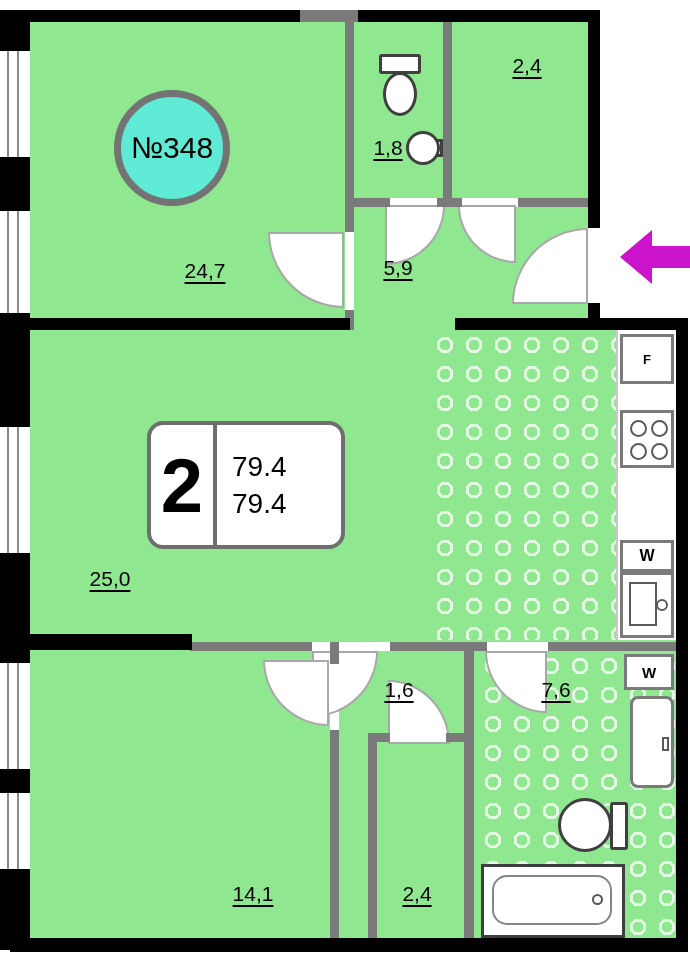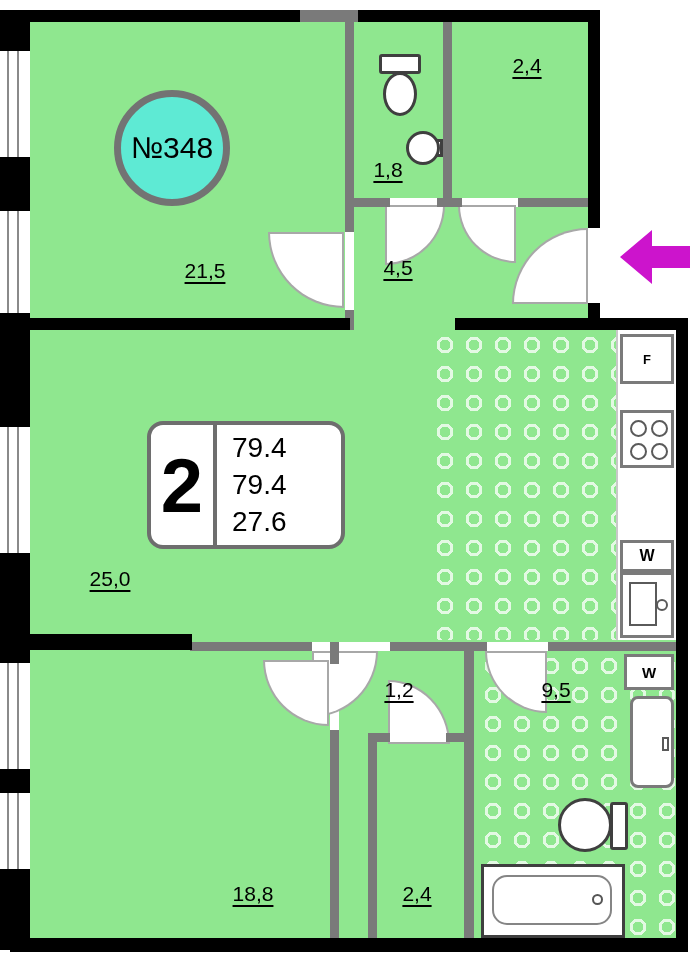--- a/index.html
+++ b/index.html
@@ -133,27 +133,26 @@
 
   <div class="numcircle">
     <span>№348</span>
   </div>
 
   <div class="badge">
     <div class="rooms">2</div>
     <div class="vals">
       <div>79.4</div>
       <div>79.4</div>
-      <div>27.6</div>
     </div>
   </div>
 
   <div class="label" style="left:527px;top:66px">2,4</div>
-  <div class="label" style="left:388px;top:170px">1,8</div>
-  <div class="label" style="left:205px;top:271px">21,5</div>
-  <div class="label" style="left:398px;top:268px">4,5</div>
+  <div class="label" style="left:388px;top:148px">1,8</div>
+  <div class="label" style="left:205px;top:271px">24,7</div>
+  <div class="label" style="left:398px;top:268px">5,9</div>
   <div class="label" style="left:110px;top:579px">25,0</div>
-  <div class="label" style="left:399px;top:690px">1,2</div>
-  <div class="label" style="left:556px;top:690px">9,5</div>
-  <div class="label" style="left:253px;top:894px">18,8</div>
+  <div class="label" style="left:399px;top:690px">1,6</div>
+  <div class="label" style="left:556px;top:690px">7,6</div>
+  <div class="label" style="left:253px;top:894px">14,1</div>
   <div class="label" style="left:417px;top:894px">2,4</div>
 
 </div>
 
 </body></html>

